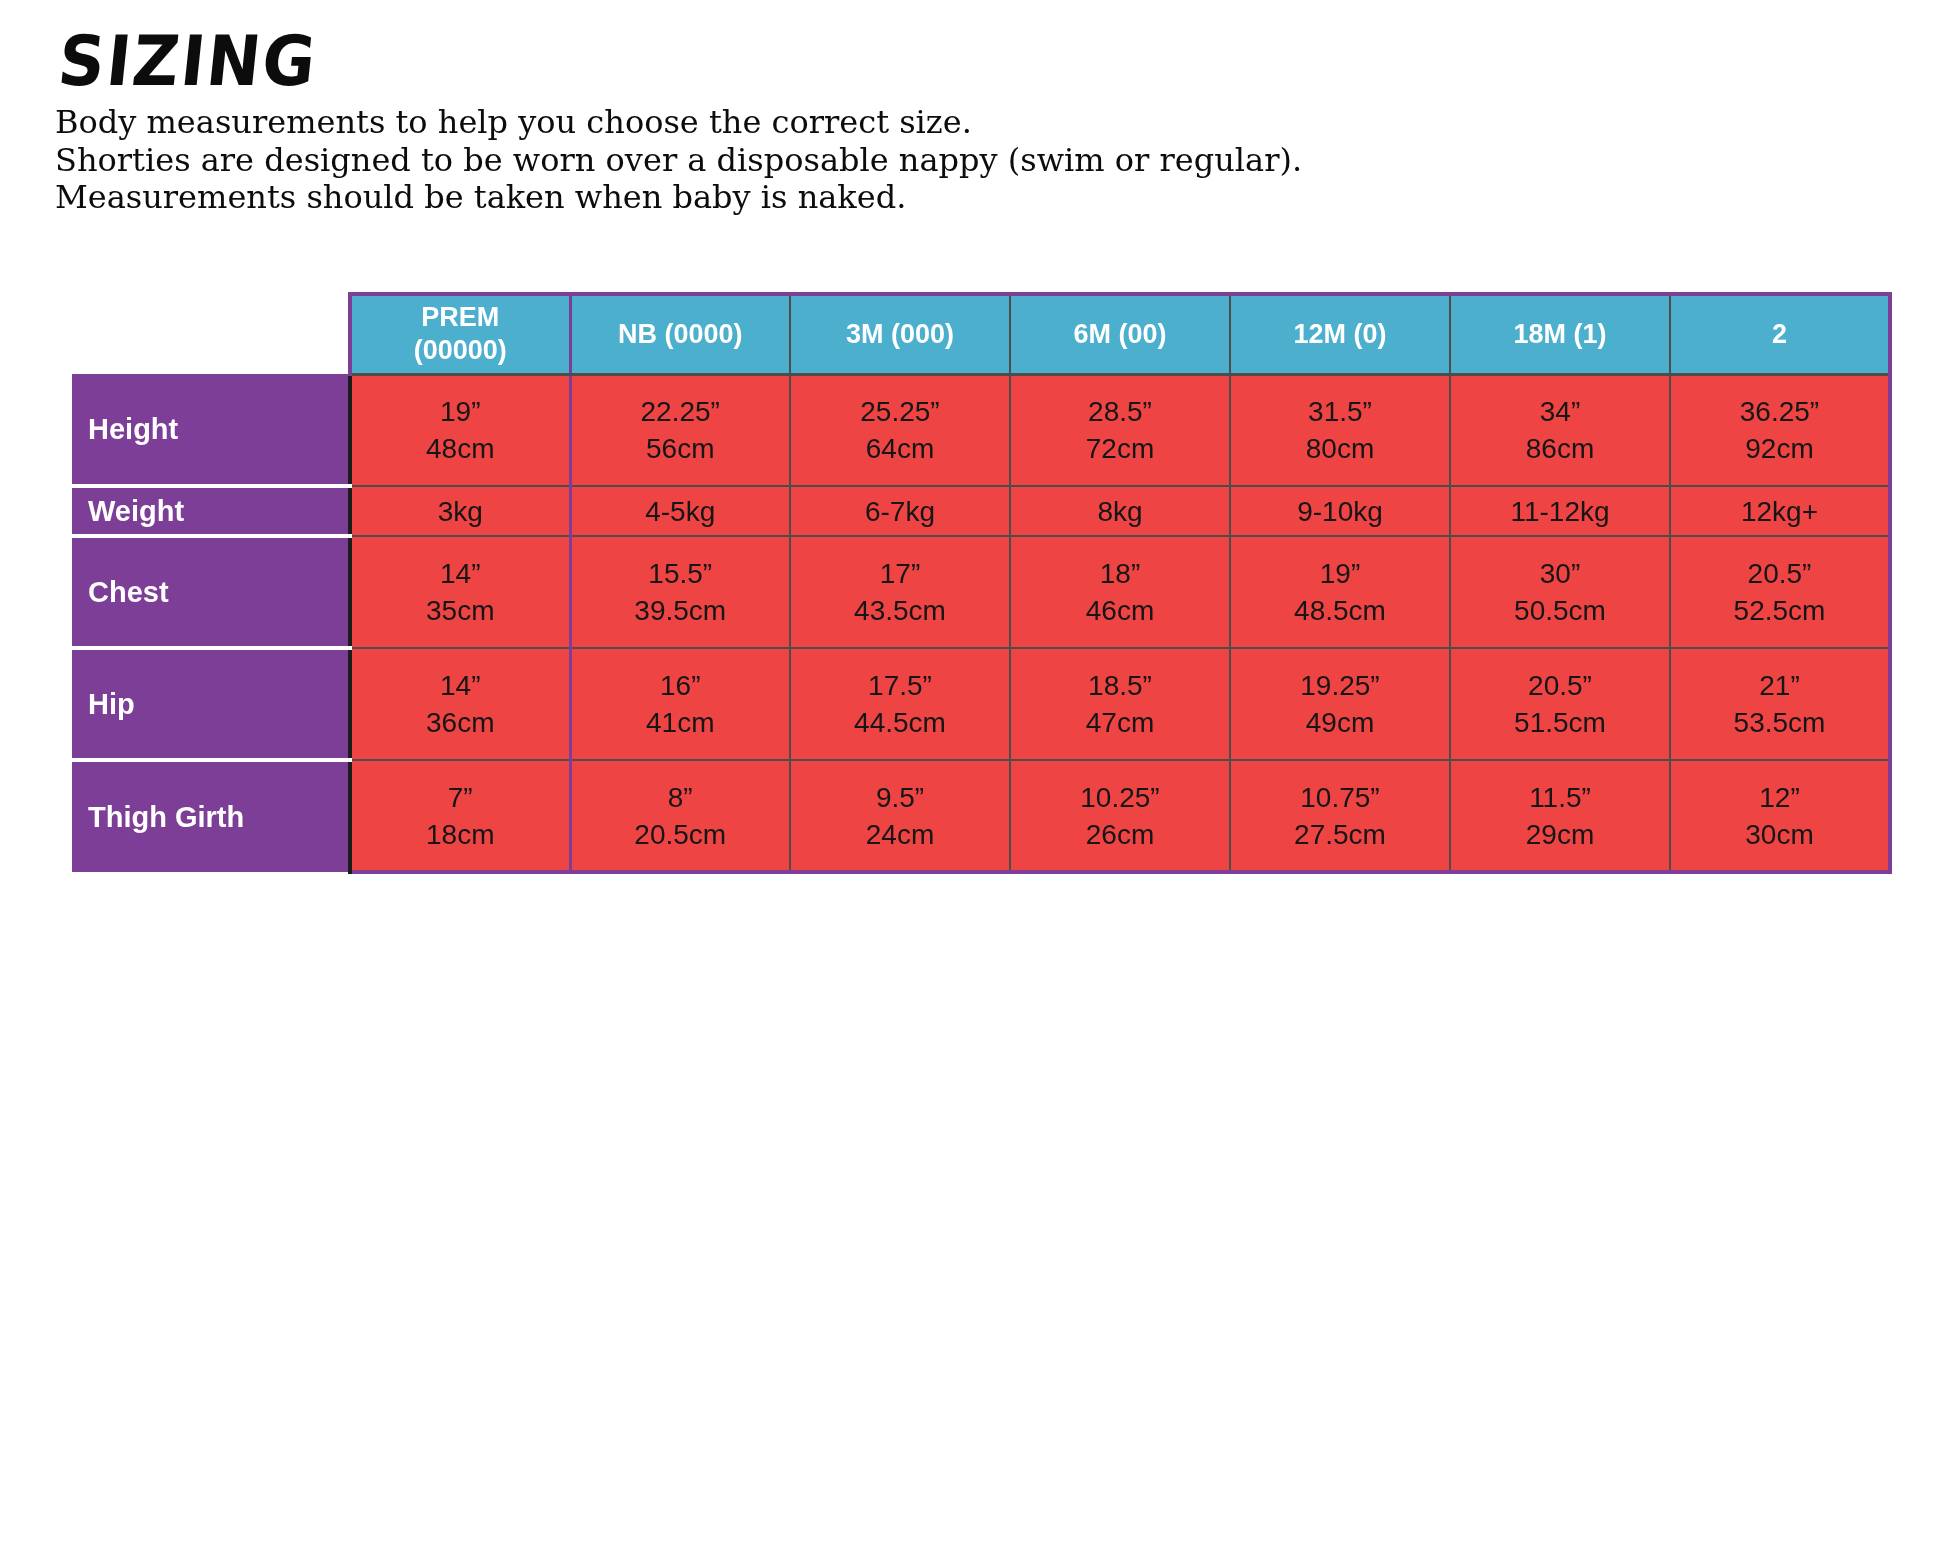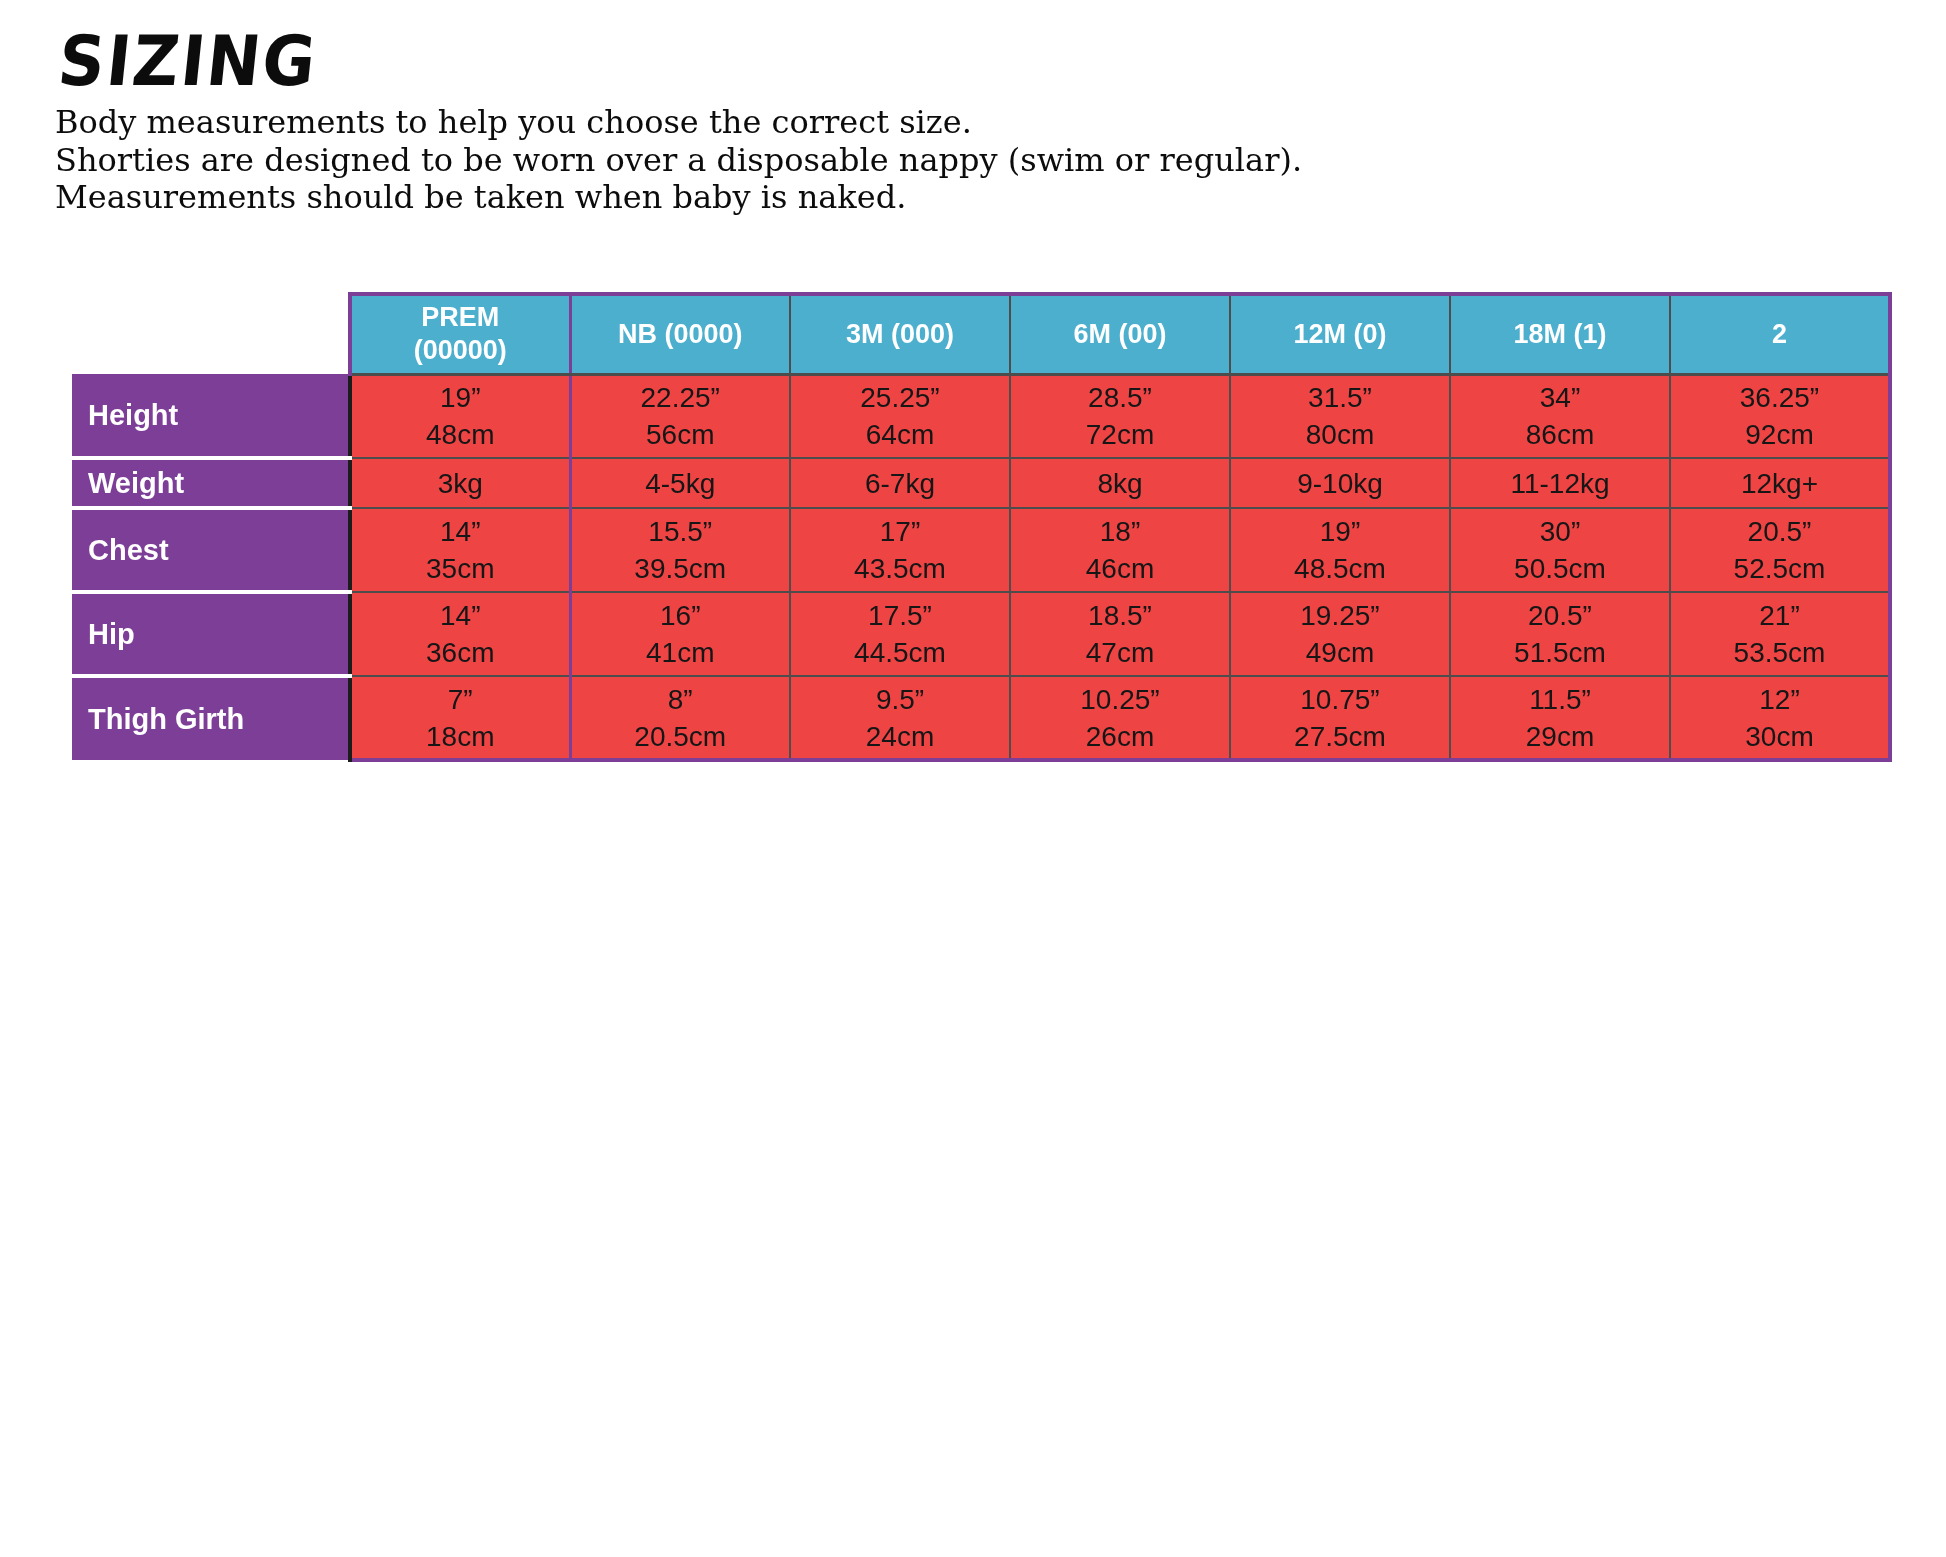--- a/index.html
+++ b/index.html
@@ -48,21 +48,21 @@
     position: absolute;
     left: 72px;
     top: 292px;
     border-collapse: collapse;
     table-layout: fixed;
   }
   .sizing-table col.label-col  { width: 278px; }
   .sizing-table col.data-col   { width: 220px; }
 
   .sizing-table tr.header-row   { height: 80px; }
-  .sizing-table tr.row-tall     { height: 84px; }
+  .sizing-table tr.row-tall     { height: 112px; }
   .sizing-table tr.row-short    { height: 50px; }
 
   .corner-cell {
     border: none;
     background: transparent;
   }
 
   .sizing-table th {
     background: #4CAFCE;
     color: #ffffff;

